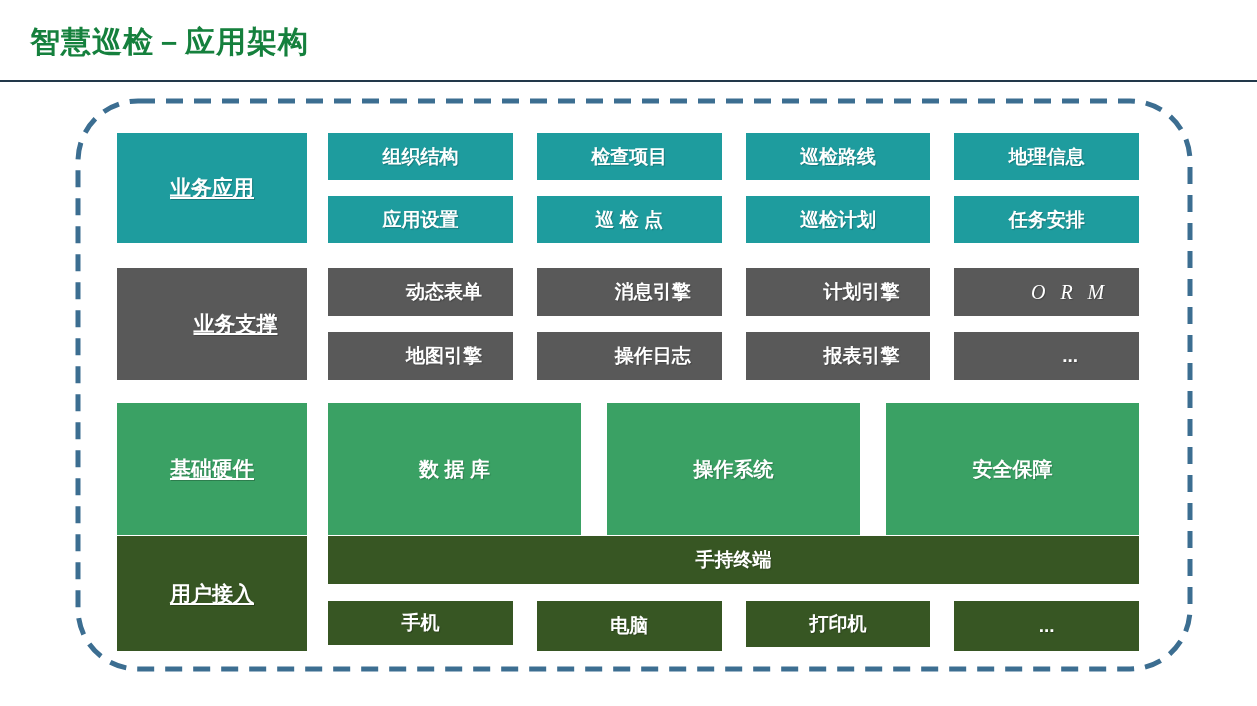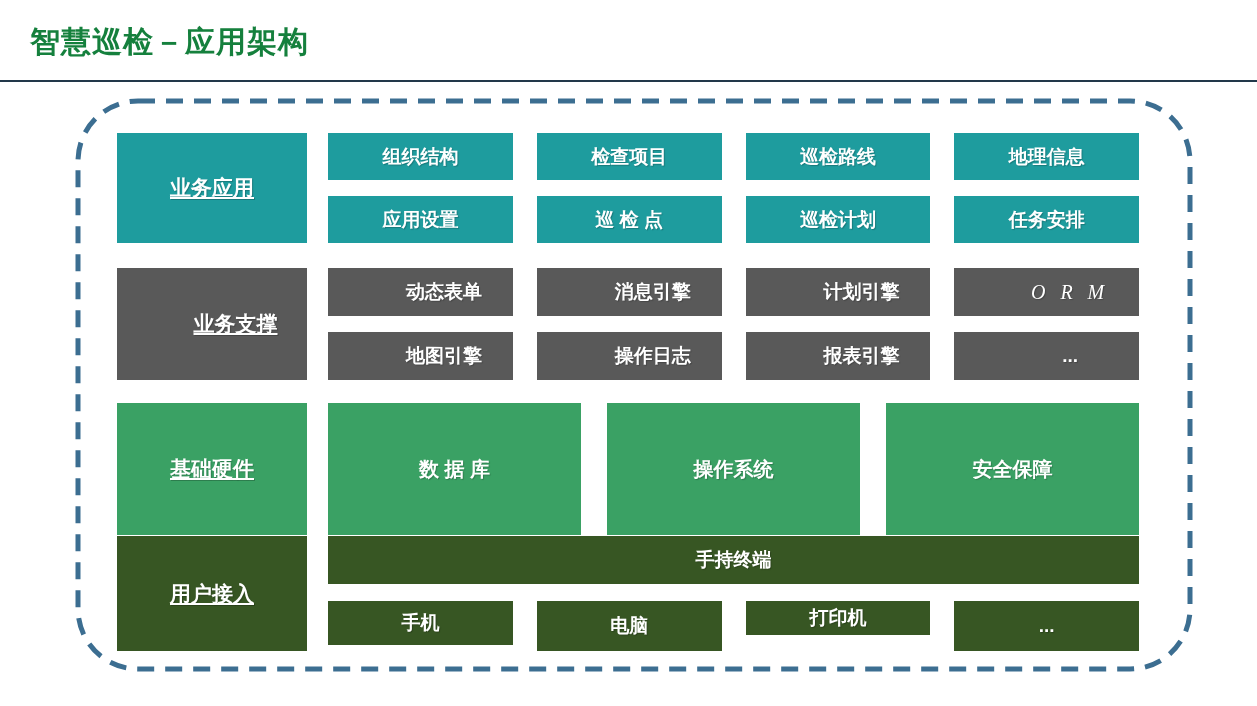--- a/index.html
+++ b/index.html
@@ -115,20 +115,20 @@
   </div>
 
   <div class="layer" style="top:536px; height:115px;">
     <div class="layer-label dkgreen">用户接入</div>
     <div class="layer-grid">
       <div class="l4-stack">
         <div class="box dkgreen h48">手持终端</div>
         <div class="grid4">
           <div class="box dkgreen" style="height:44px">手机</div>
           <div class="box dkgreen" style="height:50px">电脑</div>
-          <div class="box dkgreen" style="height:34px">打印机</div>
+          <div class="box dkgreen" style="height:46px">打印机</div>
           <div class="box dkgreen" style="height:50px">...</div>
         </div>
       </div>
     </div>
   </div>
 
 </div>
 
 </body></html>

